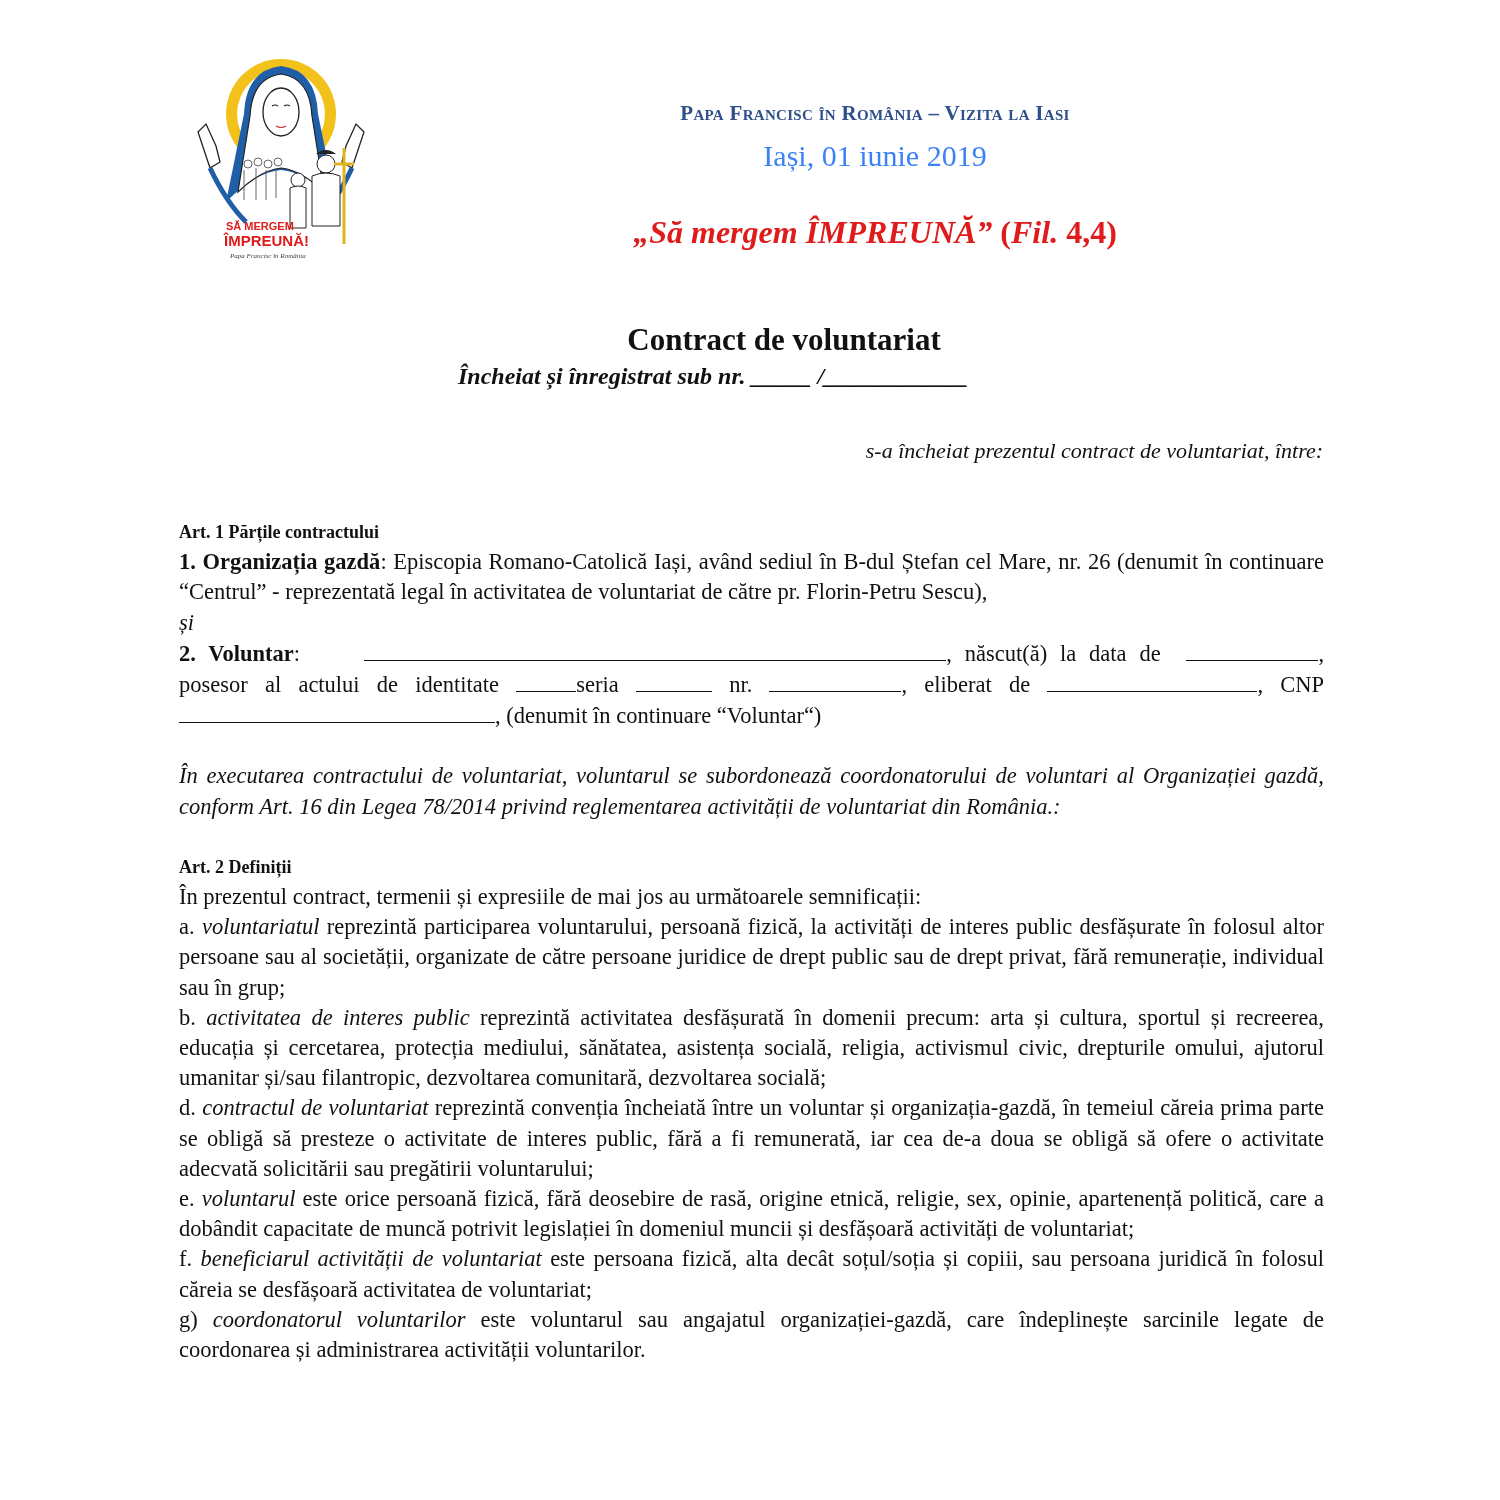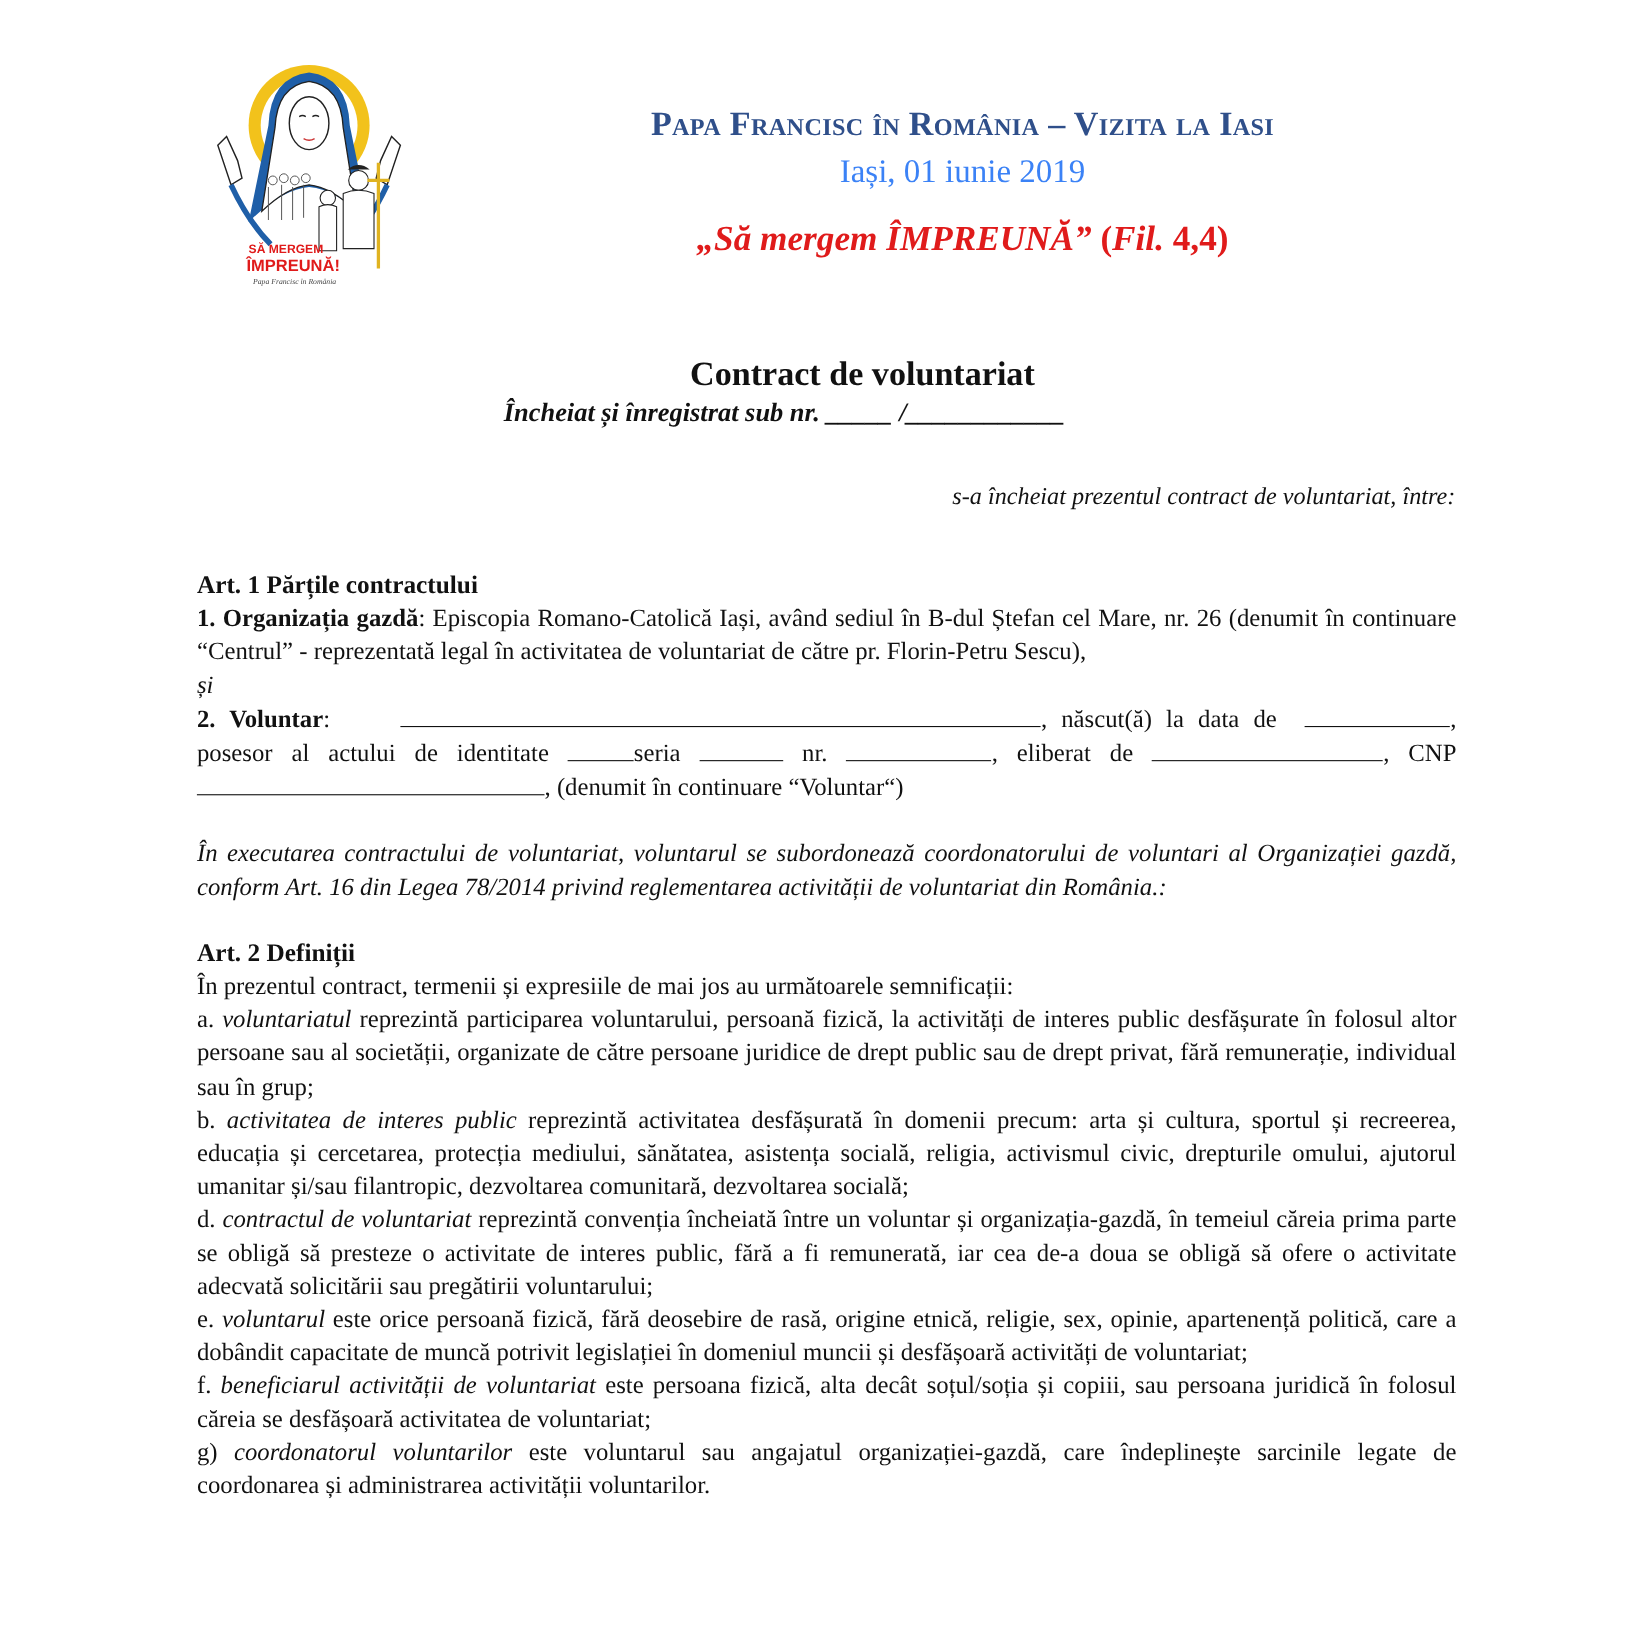--- a/index.html
+++ b/index.html
@@ -1,29 +1,29 @@
 <!DOCTYPE html>
 <html><head>
 <meta charset="utf-8">
 <style>
   html, body { margin: 0; padding: 0; background: #ffffff; }
   body { width: 1500px; height: 1500px; overflow: hidden; position: relative; font-family: "Liberation Serif", serif; color: #111; }
   .logo { position: absolute; left: 186px; top: 52px; width: 190px; height: 210px; }
   .header { position: absolute; left: 480px; top: 92px; width: 790px; text-align: center; }
-  .h-title { color: #2f4f8a; font-family: "Liberation Serif", serif; font-size: 31px; font-weight: bold; font-variant: small-caps; letter-spacing: 0.3px; line-height: 42px; }
+  .h-title { color: #2f4f8a; font-family: "Liberation Serif", serif; font-size: 21px; font-weight: bold; font-variant: small-caps; letter-spacing: 0.3px; line-height: 42px; }
   .h-date { color: #3b82f6; font-size: 30px; line-height: 40px; margin-top: 2px; }
-  .h-motto { color: #e01b1b; font-size: 32px; font-weight: bold; font-style: italic; line-height: 40px; margin-top: 20px; }
+  .h-motto { color: #e01b1b; font-size: 32px; font-weight: bold; font-style: italic; line-height: 40px; margin-top: 36px; }
   .h-motto .ref { font-style: normal; }
   .h-motto .ref i { font-style: italic; }
   .doc-title { position: absolute; left: 0; width: 1500px; top: 320px; text-align: center; font-size: 31px; font-weight: bold; line-height: 40px; margin-left: 34px; }
   .doc-sub { position: absolute; left: 458px; top: 360px; font-size: 24px; font-weight: bold; font-style: italic; line-height: 32px; white-space: pre; }
   .preamble { position: absolute; right: 177px; top: 436px; text-align: right; font-size: 22px; font-style: italic; line-height: 30px; font-family: "Liberation Sans Narrow", "Liberation Serif", serif; }
   .body { position: absolute; left: 179px; width: 1145px; top: 517px; font-size: 22.5px; line-height: 30.2px; }
   .body p { margin: 0; text-align: justify; }
-  .art-h { font-weight: bold; font-size: 23px; }
+  .art-h { font-weight: bold; font-size: 18px; }
   .blank { display: inline-block; border-bottom: 1.5px solid #111; height: 22px; vertical-align: baseline; }
   .italic-par { font-style: italic; margin-top: 30px !important; }
   .gap { height: 30px; }
   .last-line { text-align-last: justify; }
 </style>
 </head>
 <body>
 
 <div class="logo">
   <svg width="190" height="210" viewBox="0 0 190 210">

